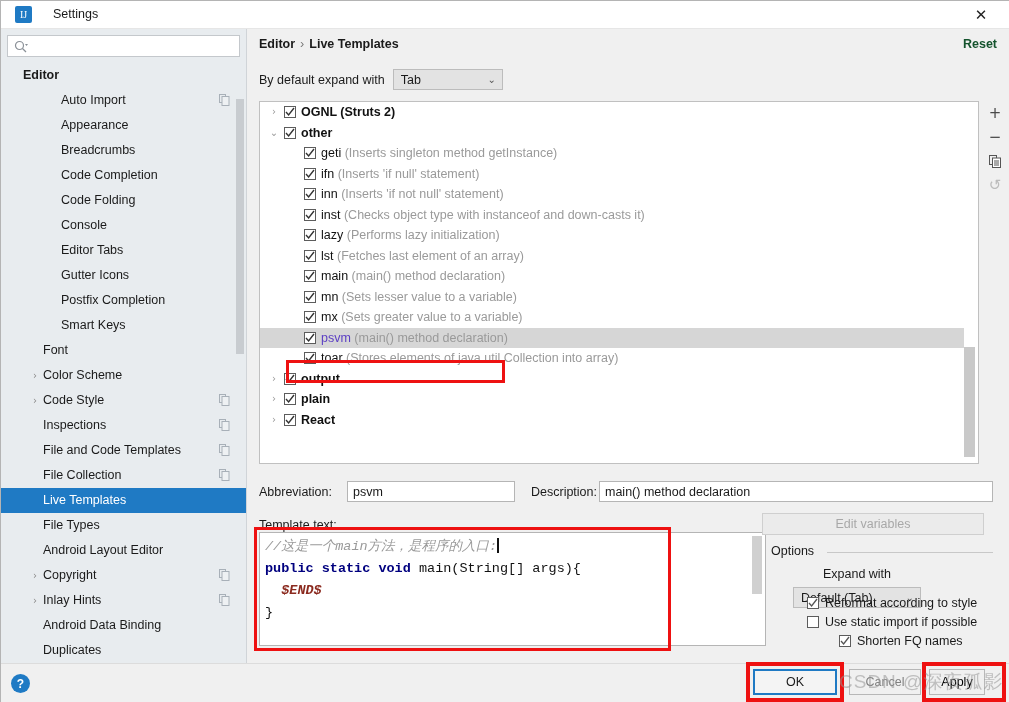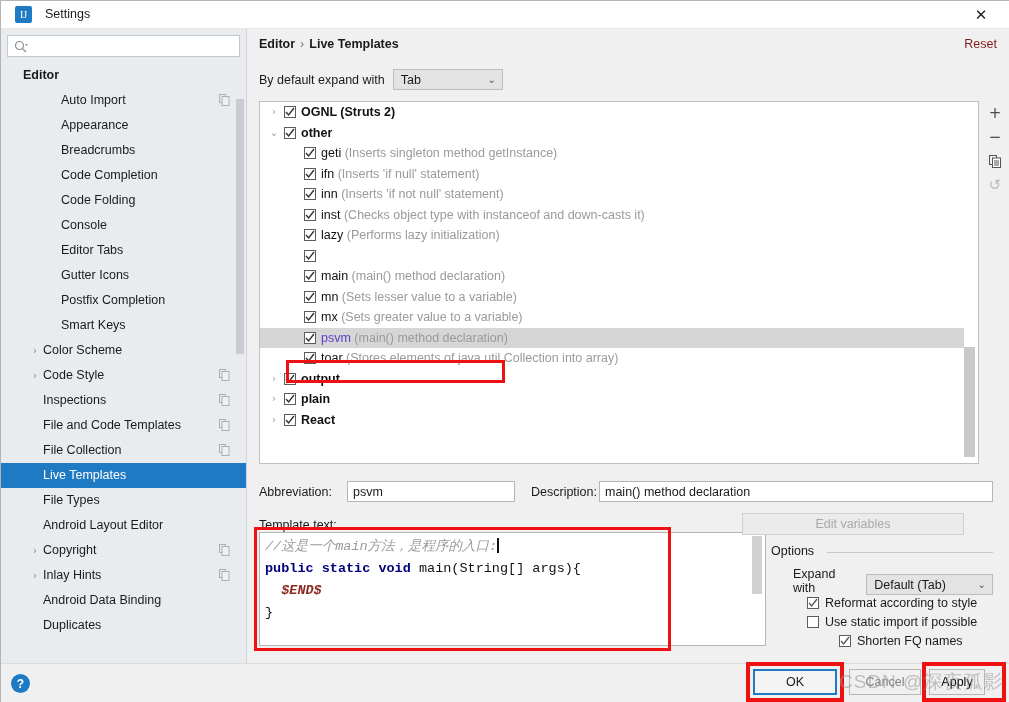--- a/index.html
+++ b/index.html
@@ -30,21 +30,21 @@
     background: #1f7ac4;
     border-radius: 2px;
     display: flex; align-items: center; justify-content: center;
   }
   #app-icon .glyph {
     color: #fff; font-size: 10px; font-weight: normal;
     font-family: "Liberation Serif", serif;
     line-height: 1;
   }
   #title-text {
-    position: absolute; left: 44px; top: 6px;
+    position: absolute; left: 52px; top: 6px;
     font-size: 12.5px; color: #1a1a1a;
   }
   #close-btn {
     position: absolute; right: 8px; top: 0; width: 42px; height: 28px;
     display: flex; align-items: center; justify-content: center;
     font-size: 15px; color: #222; cursor: pointer;
     font-family: "DejaVu Sans", sans-serif;
   }
 
   
@@ -103,21 +103,21 @@
     position: absolute; left: 246px; top: 28px; width: 762px; height: 634px;
     background: #f0f0f0;
   }
   #breadcrumb {
     position: absolute; left: 12px; top: 8px;
     font-size: 12.5px; font-weight: bold; color: #1a1a1a;
   }
   #breadcrumb .sep { color: #777; font-weight: normal; margin: 0 5px; }
   #reset-link {
     position: absolute; right: 12px; top: 8px;
-    font-size: 12.5px; font-weight: normal; color: #7f1d1d; cursor: pointer;
+    font-size: 12.5px; font-weight: bold; color: #14532d; cursor: pointer;
   }
   #expand-row {
     position: absolute; left: 12px; top: 40px;
     display: flex; align-items: center; gap: 8px;
   }
   #expand-row .lab { font-size: 12.5px; color: #1a1a1a; }
   .combo {
     position: relative;
     background: #e3e3e3;
     border: 1px solid #bcbcbc;
@@ -236,40 +236,40 @@
     pointer-events: none;
   }
   #red-box-list {
     position: absolute; left: 39px; top: 331px; width: 219px; height: 23px;
     border: 3px solid #ee1111;
     pointer-events: none;
   }
 
   
   #edit-vars-btn {
-    position: absolute; left: 495px; top: 484px; width: 222px; height: 22px;
+    position: absolute; left: 515px; top: 484px; width: 222px; height: 22px;
     background: #ebebeb; border: 1px solid #cfcfcf;
     color: #a8a8a8; font-size: 12.5px;
     display: flex; align-items: center; justify-content: center;
     cursor: default;
   }
   #options-group {
     position: absolute; left: 524px; top: 515px; width: 222px; height: 100px;
   }
   #options-title {
     position: absolute; left: 0; top: 0; font-size: 12.5px; color: #1a1a1a;
     background: #f0f0f0; padding-right: 6px; z-index: 2;
   }
   #options-line {
     position: absolute; left: 56px; top: 8px; width: 166px; height: 1px;
     background: #c8c8c8;
   }
   #expand-with-row {
     position: absolute; left: 22px; top: 23px;
-    display: flex; align-items: flex-end; gap: 6px;
+    display: flex; align-items: center; gap: 6px; flex-direction: column;
   }
   .opt-check {
     position: absolute; left: 36px;
     display: flex; align-items: center; gap: 6px;
     font-size: 12.5px; cursor: pointer;
   }
   .opt-check .box {
     position: relative;
     width: 12px; height: 12px;
     border: 1px solid #5c5c5c; background: #fff;
@@ -384,20 +384,23 @@
         <div class="node lvl2">
           <span class="lbl">Gutter Icons</span>
         </div>
         <div class="node lvl2">
           <span class="lbl">Postfix Completion</span>
         </div>
         <div class="node lvl2">
           <span class="lbl">Smart Keys</span>
         </div>
         <div class="node lvl1">
+          <span class="lbl">Font</span>
+        </div>
+        <div class="node lvl1">
           <span class="arrow">›</span>
           <span class="lbl">Color Scheme</span>
         </div>
         <div class="node lvl1">
           <span class="arrow">›</span>
           <span class="lbl">Code Style</span>
           <svg class="copyico" viewBox="0 0 11 12">
             <rect x="0.5" y="0.5" width="6" height="8" fill="none" stroke="#a8b0b8"></rect>
             <rect x="3" y="2.5" width="7" height="9" fill="#eef1f3" stroke="#a8b0b8"></rect>
           </svg>
@@ -532,20 +535,21 @@
               </svg>
             </span>
             <span class="tlabel"><span class="tname">lazy</span> <span class="tdesc">(Performs lazy initialization)</span></span>
           </div>
           <div class="trow child">
             <span class="cbx">
               <svg width="10" height="10" viewBox="0 0 10 10">
                 <polyline points="1,5 3.6,8 9,1" fill="none" stroke="#333" stroke-width="1.4"></polyline>
               </svg>
             </span>
+            <span class="tlabel"><span class="tname">lst</span> <span class="tdesc">(Fetches last element of an array)</span></span>
           </div>
           <div class="trow child">
             <span class="cbx">
               <svg width="10" height="10" viewBox="0 0 10 10">
                 <polyline points="1,5 3.6,8 9,1" fill="none" stroke="#333" stroke-width="1.4"></polyline>
               </svg>
             </span>
             <span class="tlabel"><span class="tname">main</span> <span class="tdesc">(main() method declaration)</span></span>
           </div>
           <div class="trow child">

